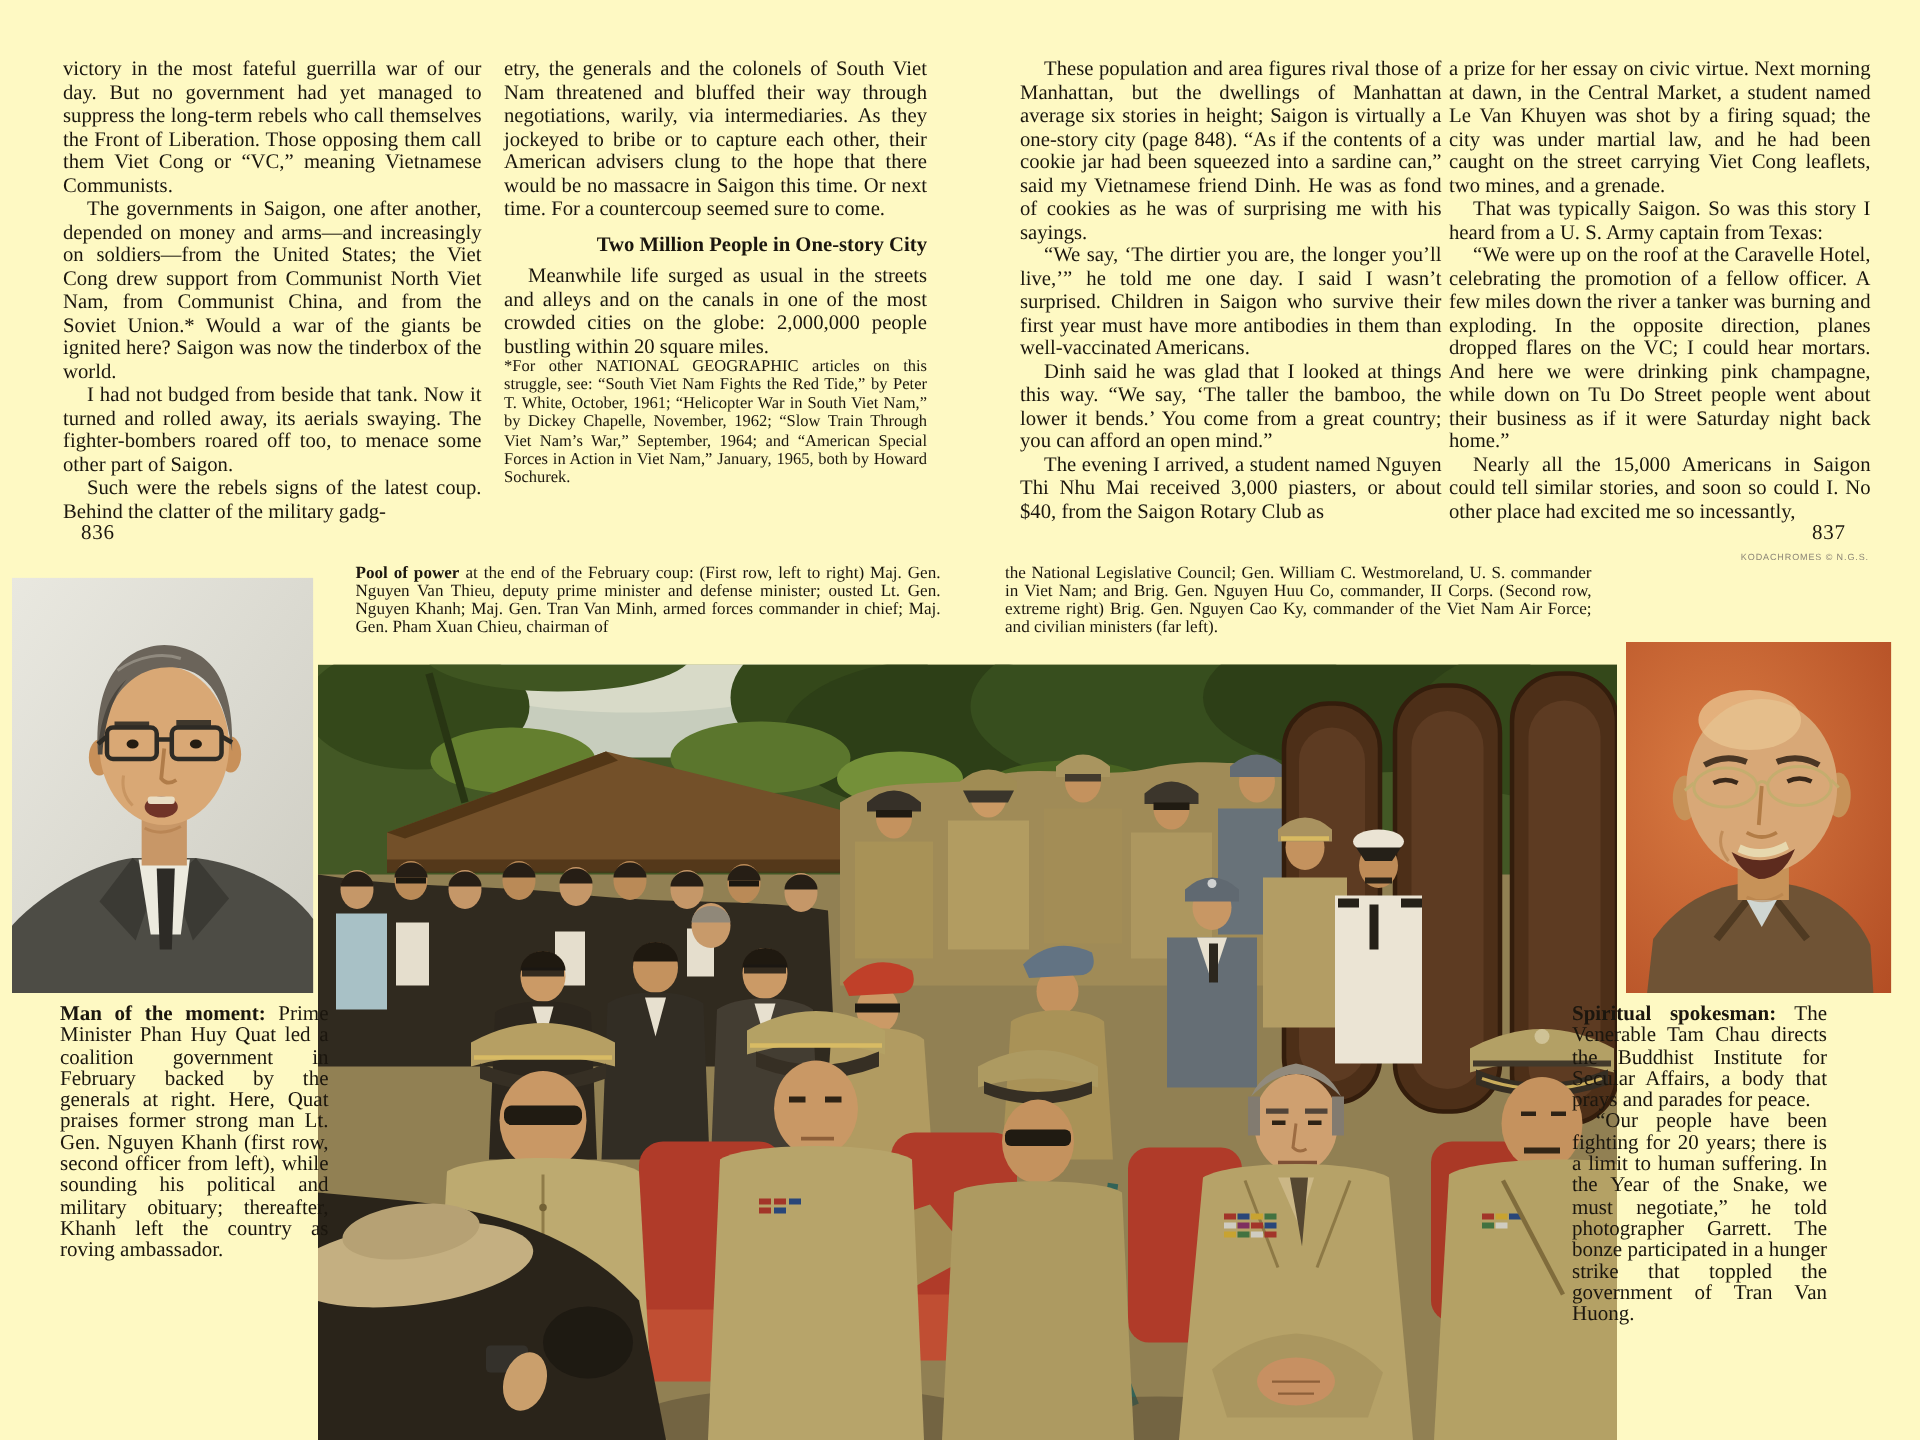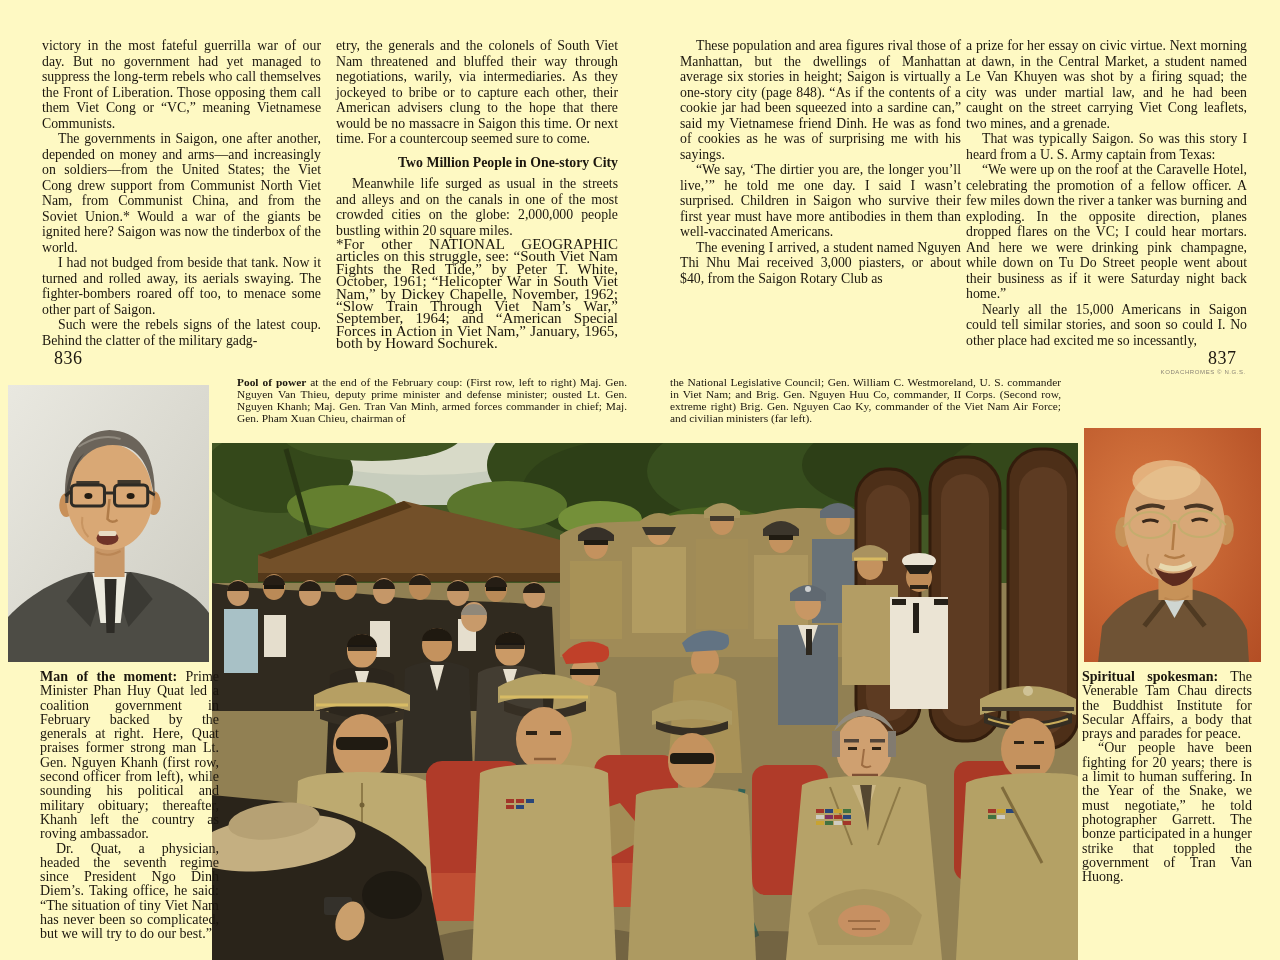--- a/index.html
+++ b/index.html
@@ -10,39 +10,39 @@
     color:#1b160e;
   }
   .bodycol{position:absolute;top:38px;font-size:13.8px;line-height:15.5px;text-align:justify;}
   .c1{left:42px;width:279px;}
   .c2{left:336px;width:282px;}
   .c3{left:680px;width:281px;}
   .c4{left:966px;width:281px;}
   .bodycol p{margin:0;}
   .ind{text-indent:16px;}
   .subhead{font-size:13.8px;font-weight:bold;text-align:right;margin:8px 0 6px 0;}
-  .footnote{font-size:15px;line-height:12.4px;margin-top:9px;text-align:justify;}
-  .pagenum{position:absolute;font-size:18px;letter-spacing:0.5px;}
+  .footnote{font-size:11px;line-height:12.4px;margin-top:9px;text-align:justify;}
+  .pagenum{position:absolute;font-size:14px;letter-spacing:0.5px;}
   .pn-left{left:54px;top:348px;}
   .pn-right{left:1196px;top:348px;margin-left:12px;}
   .photo-caption{position:absolute;font-size:11.4px;line-height:12px;text-align:justify;}
   .pool-left{left:237px;top:376px;width:390px;}
   .pool-right{left:670px;top:376px;width:391px;}
   .lead{font-weight:bold;}
   .credit{position:absolute;left:1150px;top:369px;width:96px;font-size:6px;
           color:#8a8476;text-align:right;letter-spacing:0.6px;font-family:"Liberation Sans",sans-serif;}
   .photo{position:absolute;margin:0;padding:0;overflow:hidden;}
   .photo svg{display:block;}
   .ph-left{left:8px;top:385px;width:201px;height:277px;}
   .ph-center{left:212px;top:443px;width:866px;height:517px;}
   .ph-right{left:1084px;top:428px;width:177px;height:234px;}
   .side-cap{position:absolute;font-size:14px;line-height:14.3px;text-align:justify;}
   .side-cap p{margin:0;}
   .cap-man{left:40px;top:670px;width:179px;}
-  .cap-spirit{left:1082px;top:670px;width:170px;font-family:Liberation Serif, serif;}
+  .cap-spirit{left:1048px;top:670px;width:170px;font-family:Liberation Serif, serif;}
 </style>
 </head>
 <body>
 
 <div class="spread">
 
   <section class="bodycol c1">
     <p>victory in the most fateful guerrilla war of our day. But no government had yet managed to suppress the long-term rebels who call themselves the Front of Liberation. Those opposing them call them Viet Cong or “VC,” meaning Vietnamese Communists.</p>
     <p class="ind">The governments in Saigon, one after another, depended on money and arms—and increasingly on soldiers—from the United States; the Viet Cong drew support from Communist North Viet Nam, from Communist China, and from the Soviet Union.* Would a war of the giants be ignited here? Saigon was now the tinderbox of the world.</p>
     <p class="ind">I had not budged from beside that tank. Now it turned and rolled away, its aerials swaying. The fighter-bombers roared off too, to menace some other part of Saigon.</p>
@@ -54,20 +54,21 @@
     <h3 class="subhead">Two Million People in One-story City</h3>
     <p class="ind">Meanwhile life surged as usual in the streets and alleys and on the canals in one of the most crowded cities on the globe: 2,000,000 people bustling within 20 square miles.</p>
     <p class="footnote">*For other NATIONAL GEOGRAPHIC articles on this struggle, see: “South Viet Nam Fights the Red Tide,” by Peter T. White, October, 1961; “Helicopter War in South Viet Nam,” by Dickey Chapelle, November, 1962; “Slow Train Through Viet Nam’s War,” September, 1964; and “American Special Forces in Action in Viet Nam,” January, 1965, both by Howard Sochurek.</p>
   </section>
 
   <div class="pagenum pn-left">836</div>
 
   <section class="bodycol c3">
     <p class="ind">These population and area figures rival those of Manhattan, but the dwellings of Manhattan average six stories in height; Saigon is virtually a one-story city (page 848). “As if the contents of a cookie jar had been squeezed into a sardine can,” said my Vietnamese friend Dinh. He was as fond of cookies as he was of surprising me with his sayings.</p>
     <p class="ind">“We say, ‘The dirtier you are, the longer you’ll live,’” he told me one day. I said I wasn’t surprised. Children in Saigon who survive their first year must have more antibodies in them than well-vaccinated Americans.</p>
+    <p class="ind">Dinh said he was glad that I looked at things this way. “We say, ‘The taller the bamboo, the lower it bends.’ You come from a great country; you can afford an open mind.”</p>
     <p class="ind">The evening I arrived, a student named Nguyen Thi Nhu Mai received 3,000 piasters, or about $40, from the Saigon Rotary Club as</p>
   </section>
 
   <section class="bodycol c4">
     <p>a prize for her essay on civic virtue. Next morning at dawn, in the Central Market, a student named Le Van Khuyen was shot by a firing squad; the city was under martial law, and he had been caught on the street carrying Viet Cong leaflets, two mines, and a grenade.</p>
     <p class="ind">That was typically Saigon. So was this story I heard from a U. S. Army captain from Texas:</p>
     <p class="ind">“We were up on the roof at the Caravelle Hotel, celebrating the promotion of a fellow officer. A few miles down the river a tanker was burning and exploding. In the opposite direction, planes dropped flares on the VC; I could hear mortars. And here we were drinking pink champagne, while down on Tu Do Street people went about their business as if it were Saturday night back home.”</p>
     <p class="ind">Nearly all the 15,000 Americans in Saigon could tell similar stories, and soon so could I. No other place had excited me so incessantly,</p>
   </section>
 
@@ -425,21 +426,20 @@
       <path d="M90,96 L88,122 M80,127 Q90,133 100,127" stroke="#b27c46" stroke-width="2.5" fill="none"></path>
       <path d="M70,140 Q90,152 112,138 Q104,158 88,158 Q76,154 70,140 Z" fill="#5d2b1e"></path>
       <path d="M74,140 Q90,148 108,138 L106,133 Q90,142 76,135 Z" fill="#e7d8ae"></path>
       <path d="M64,126 Q60,136 68,146" stroke="#b27c46" stroke-width="2" fill="none" opacity="0.6"></path>
       <path d="M80,170 Q92,176 104,168" stroke="#b27c46" stroke-width="2" fill="none" opacity="0.5"></path>
     </svg>
   </figure>
 
   <aside class="side-cap cap-man">
     <p><b class="lead">Man of the moment:</b> <span>Prime Minister Phan Huy Quat led a coalition government in February backed by the generals at right. Here, Quat praises former strong man Lt. Gen. Nguyen Khanh (first row, second officer from left), while sounding his political and military obituary; thereafter, Khanh left the country as roving ambassador.</span></p>
-    <p class="ind">Dr. Quat, a physician, headed the seventh regime since President Ngo Dinh Diem’s. Taking office, he said: “The situation of tiny Viet Nam has never been so complicated, but we will try to do our best.”</p>
   </aside>
 
   <aside class="side-cap cap-spirit">
     <p><b class="lead">Spiritual spokesman:</b> <span>The Venerable Tam Chau directs the Buddhist Institute for Secular Affairs, a body that prays and parades for peace.</span></p>
     <p class="ind">“Our people have been fighting for 20 years; there is a limit to human suffering. In the Year of the Snake, we must negotiate,” he told photographer Garrett. The bonze participated in a hunger strike that toppled the government of Tran Van Huong.</p>
   </aside>
 
 </div>
 
 </body></html>

